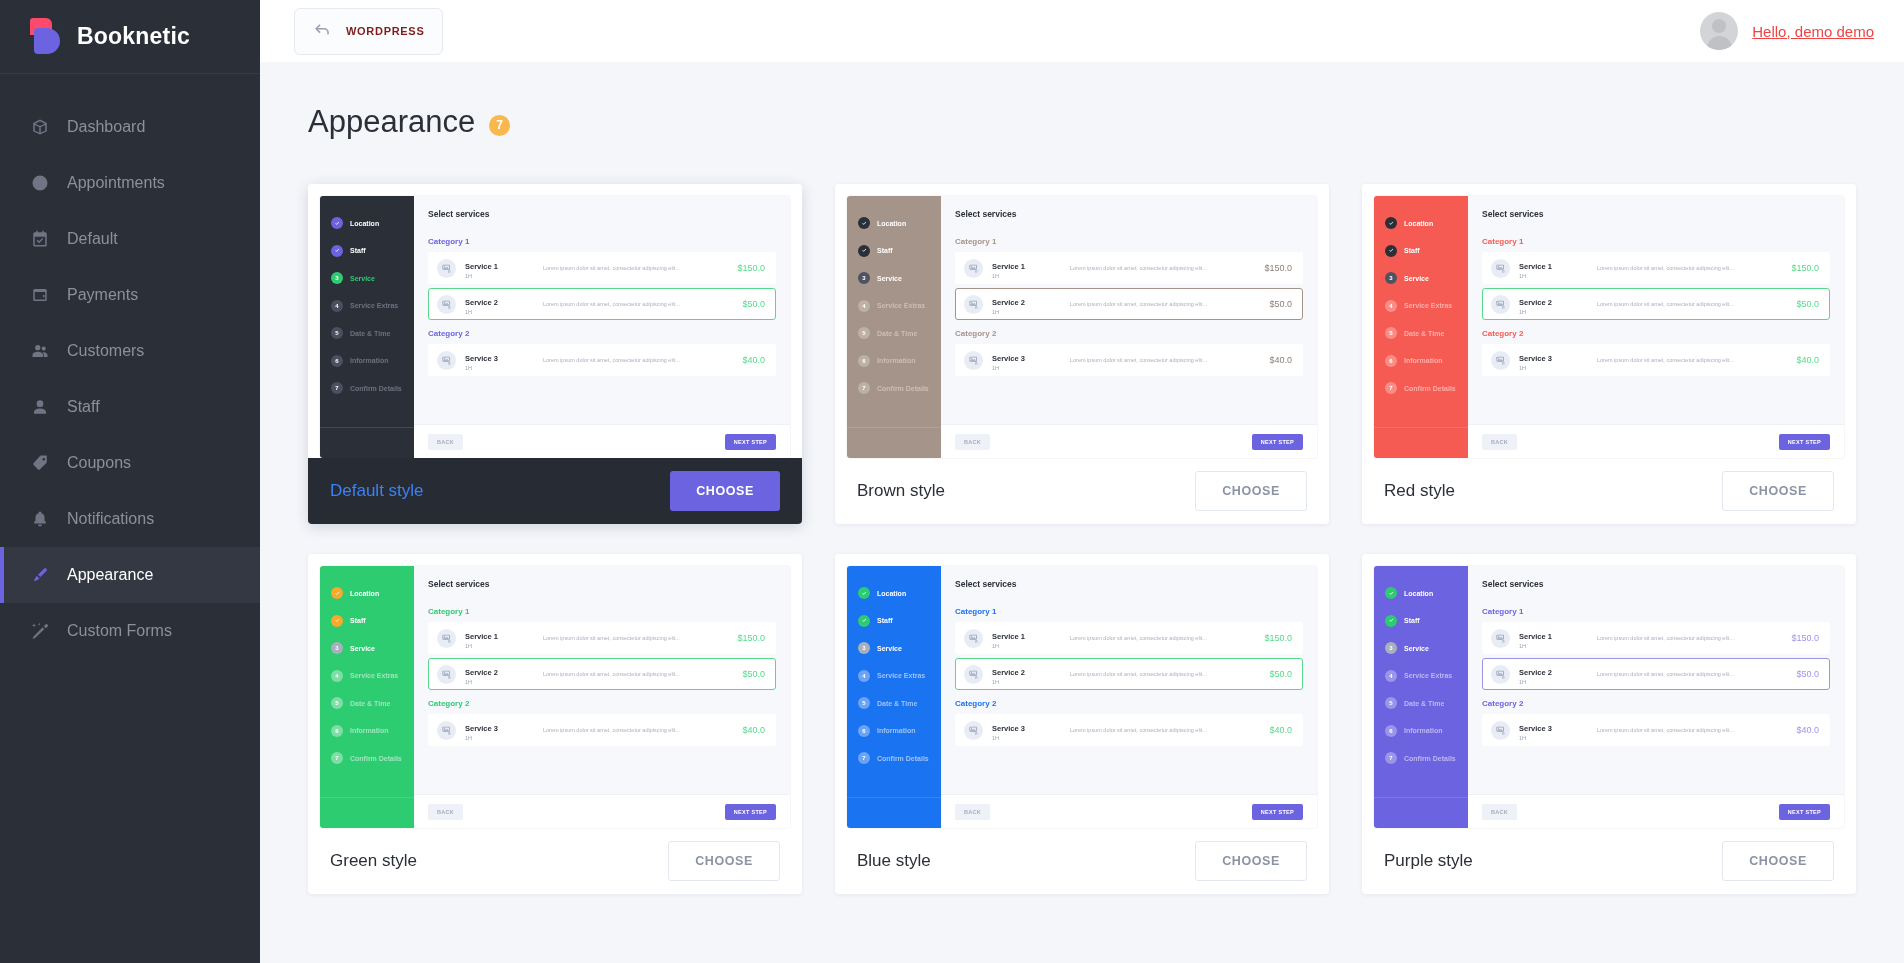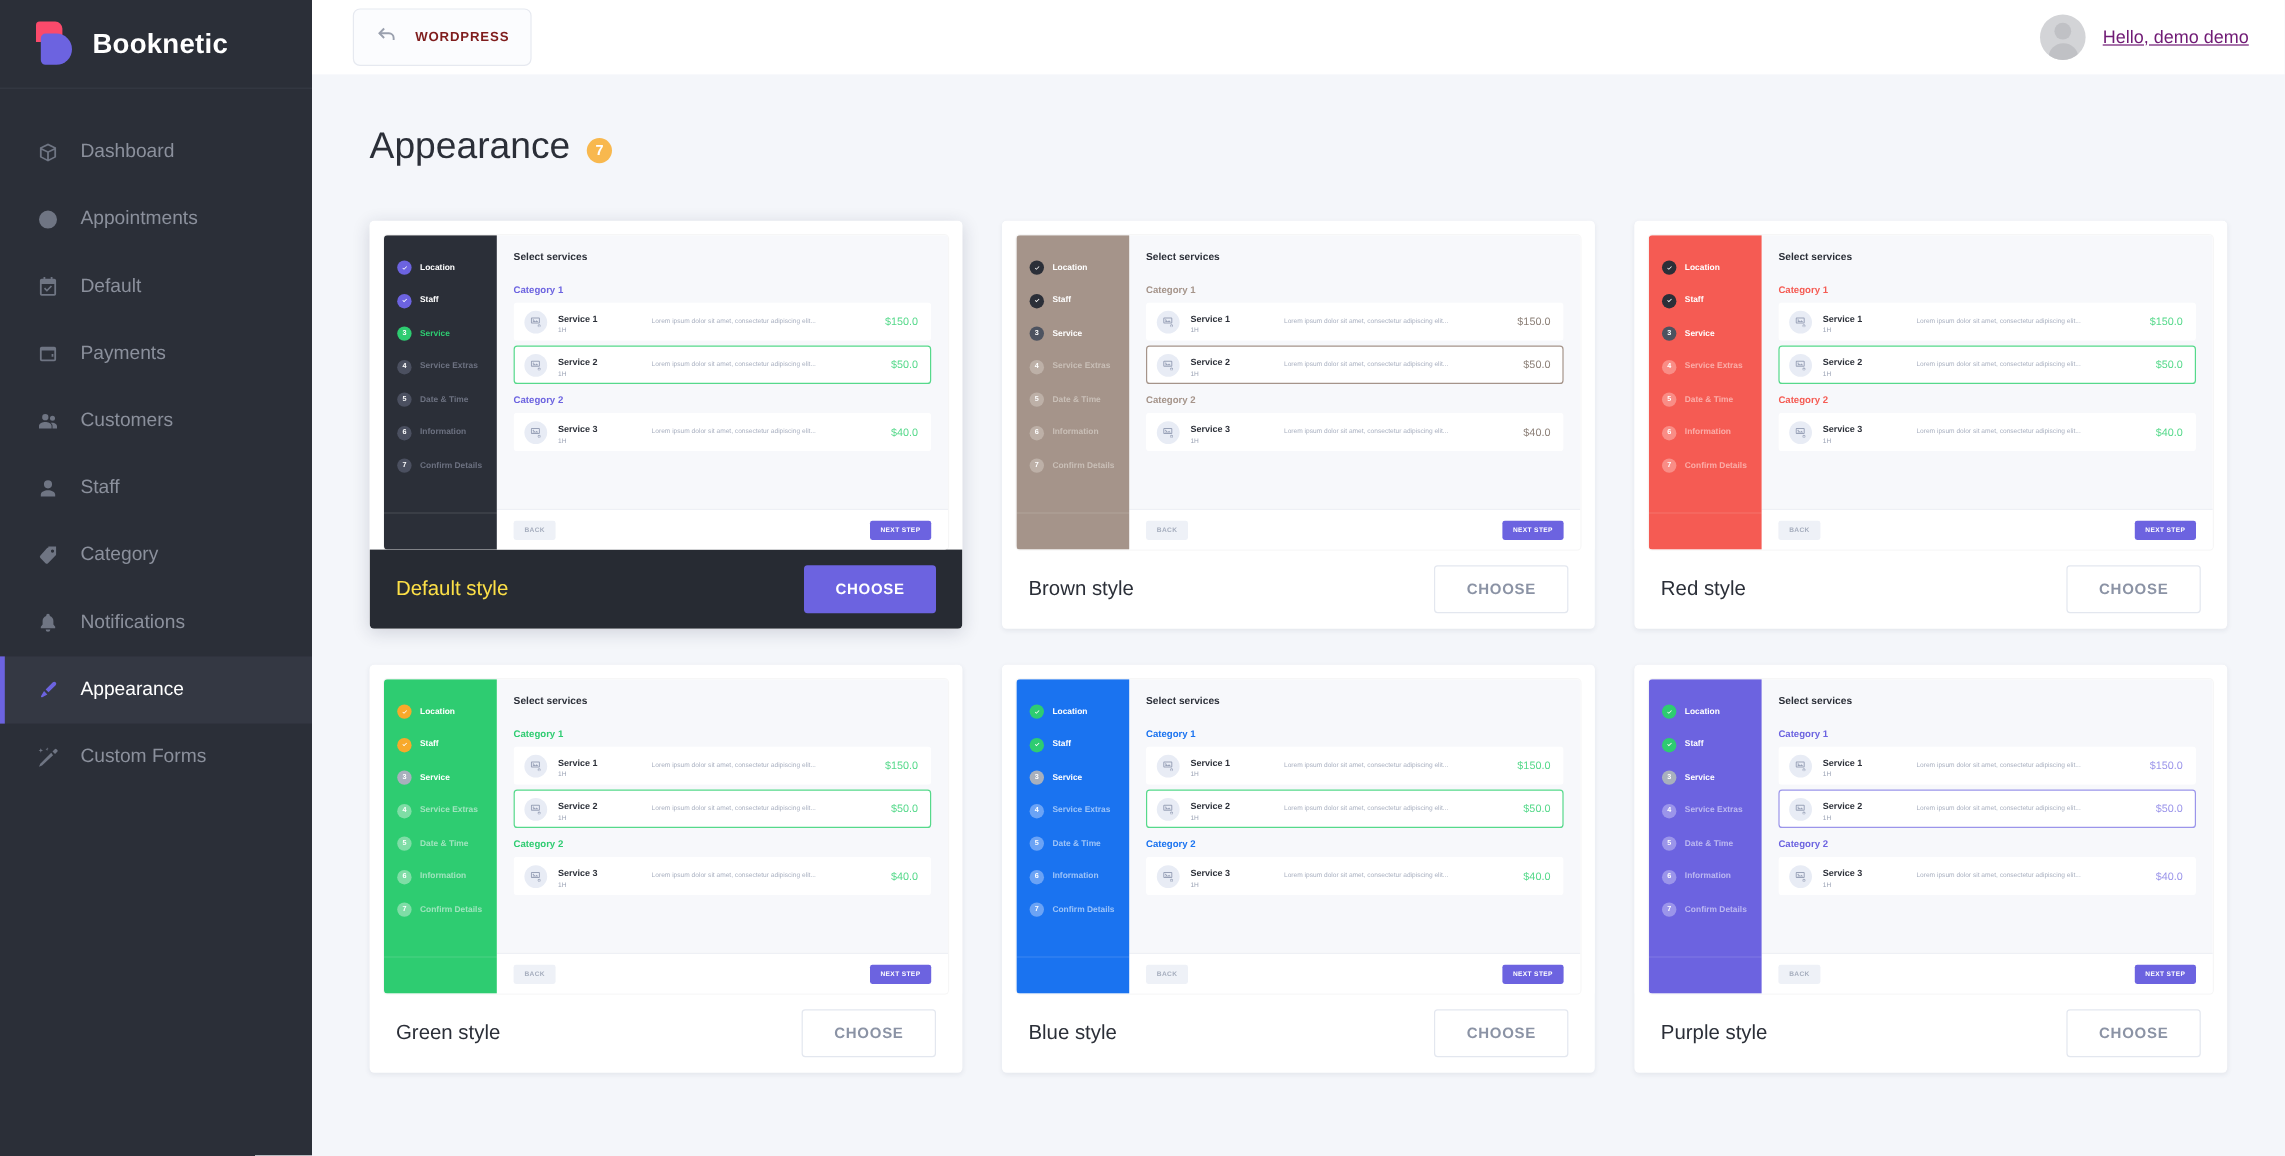--- a/index.html
+++ b/index.html
@@ -62,21 +62,21 @@
   }
   .wp-btn .lbl { font-size: 11px; font-weight:700; color:#7f1d1d; letter-spacing:.7px; }
   .wp-btn svg { width:19px; height:19px; stroke:#9aa0ae; fill:none; stroke-width:2; }
   .user { display:flex; align-items:center; gap:14px; }
   .avatar {
     width:38px; height:38px; border-radius:50%; background:#d3d4d7;
     overflow:hidden; position:relative;
   }
   .avatar .head { position:absolute; width:14px;height:14px;border-radius:50%;background:#c0c1c5;left:12px;top:7px;}
   .avatar .body { position:absolute; width:25px;height:16px;border-radius:13px 13px 0 0;background:#c0c1c5;left:6.5px;top:24px;}
-  .user-name { font-size:15px; color:#701a75; text-decoration: underline; cursor:pointer; }
+  .user-name { font-size:15px; color:#ef4444; text-decoration: underline; cursor:pointer; }
 
   .content { padding: 42px 48px 0 48px; height: 901px; overflow-y: auto; }
   .page-head { display:flex; align-items:center; gap:14px; margin-bottom: 44px;}
   .page-title { font-size: 31px; color:#2b2f38; font-weight: 400; }
   .count-badge {
     background:#f8b84e; color:#fff; font-size:12px; font-weight:700;
     width:21px; height:21px; border-radius:50%;
     display:flex; align-items:center; justify-content:center;
     margin-top: 6px;
   }
@@ -140,21 +140,21 @@
     padding: 5px 9px; border-radius:2px; letter-spacing:.3px;
   }
 
   
   .card-foot {
     height: 66px; display:flex; align-items:center; justify-content:space-between;
     padding: 0 22px;
   }
   .style-name { font-size: 17px; color:#2b2f38; }
   .style-card.chosen .card-foot { background:#272b33; }
-  .style-card.chosen .style-name { color:#fde047; }
+  .style-card.chosen .style-name { color:#3b82f6; }
   .btn-choose {
     border:1px solid #e3e7ef; background:#fff; color:#8b93a5;
     font-size:12.5px; font-weight:700; letter-spacing:.6px;
     padding: 12px 26px; border-radius:3px; cursor:pointer;
   }
   .btn-chosen {
     background:#6c63e0; color:#fff; border:none;
     font-size:12.5px; font-weight:700; letter-spacing:.6px;
     padding: 13px 26px; border-radius:3px; cursor:pointer;
   }
@@ -220,21 +220,21 @@
             </svg>
           </span>
           <span>Staff</span>
         </div>
         <div class="nav-item">
           <span class="ico">
             <svg viewBox="0 0 24 24">
               <path d="M12.4 2H21v8.6a2 2 0 0 1-.6 1.4l-8.4 8.4a2 2 0 0 1-2.8 0l-5.6-5.6a2 2 0 0 1 0-2.8L11 3.6c.4-.4.9-.6 1.4-.6zm4.6 3.2a1.8 1.8 0 1 0 0 3.6 1.8 1.8 0 0 0 0-3.6z"></path>
             </svg>
           </span>
-          <span>Category</span>
+          <span>Coupons</span>
         </div>
         <div class="nav-item">
           <span class="ico">
             <svg viewBox="0 0 24 24">
               <path d="M12 2a2 2 0 0 1 2 2v.4a6 6 0 0 1 4 5.6v4l2 2.5V18H4v-1.5L6 14v-4a6 6 0 0 1 4-5.6V4a2 2 0 0 1 2-2zm0 20a2.6 2.6 0 0 0 2.6-2.6H9.4A2.6 2.6 0 0 0 12 22z"></path>
             </svg>
           </span>
           <span>Notifications</span>
         </div>
         <div class="nav-item active">

